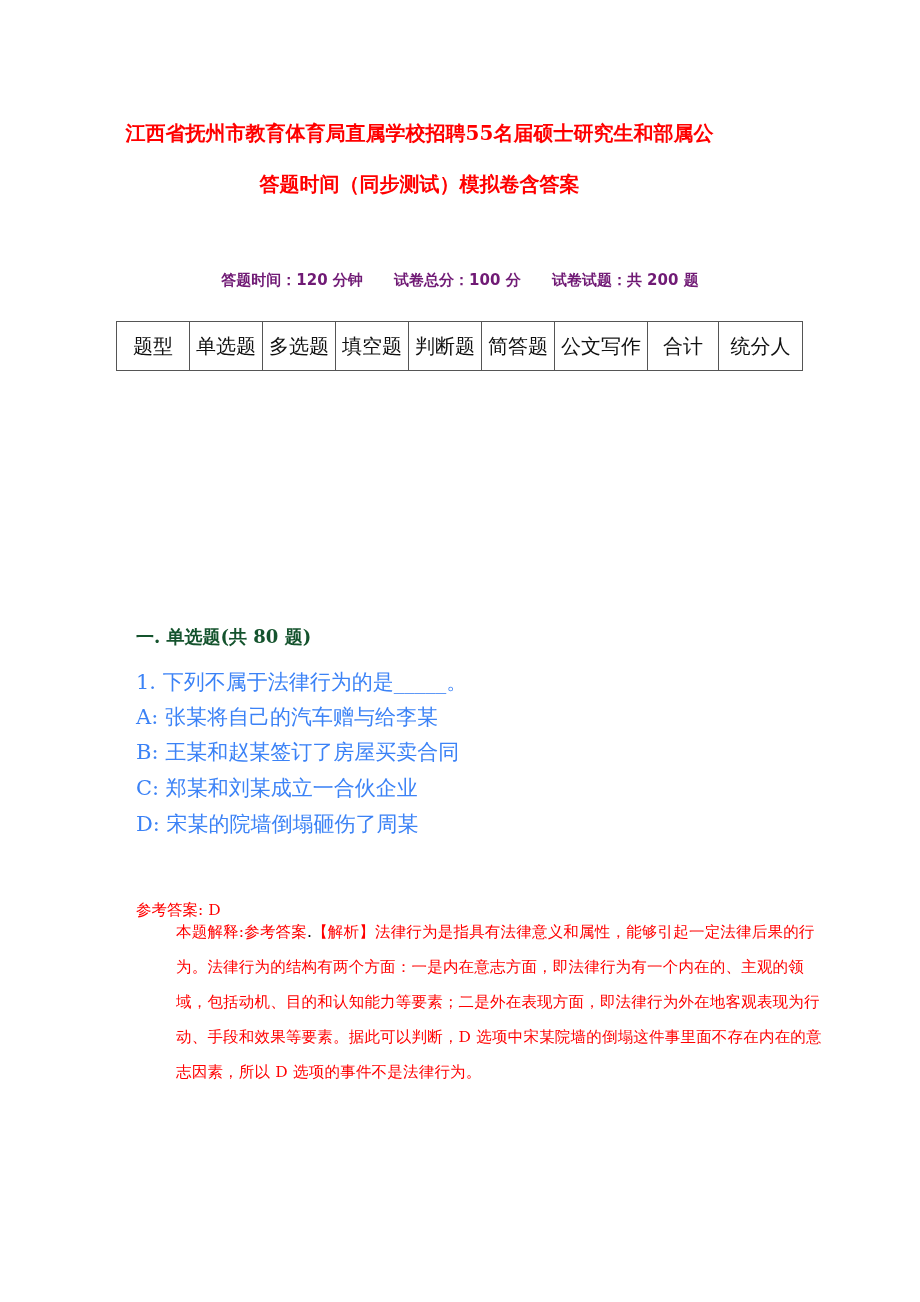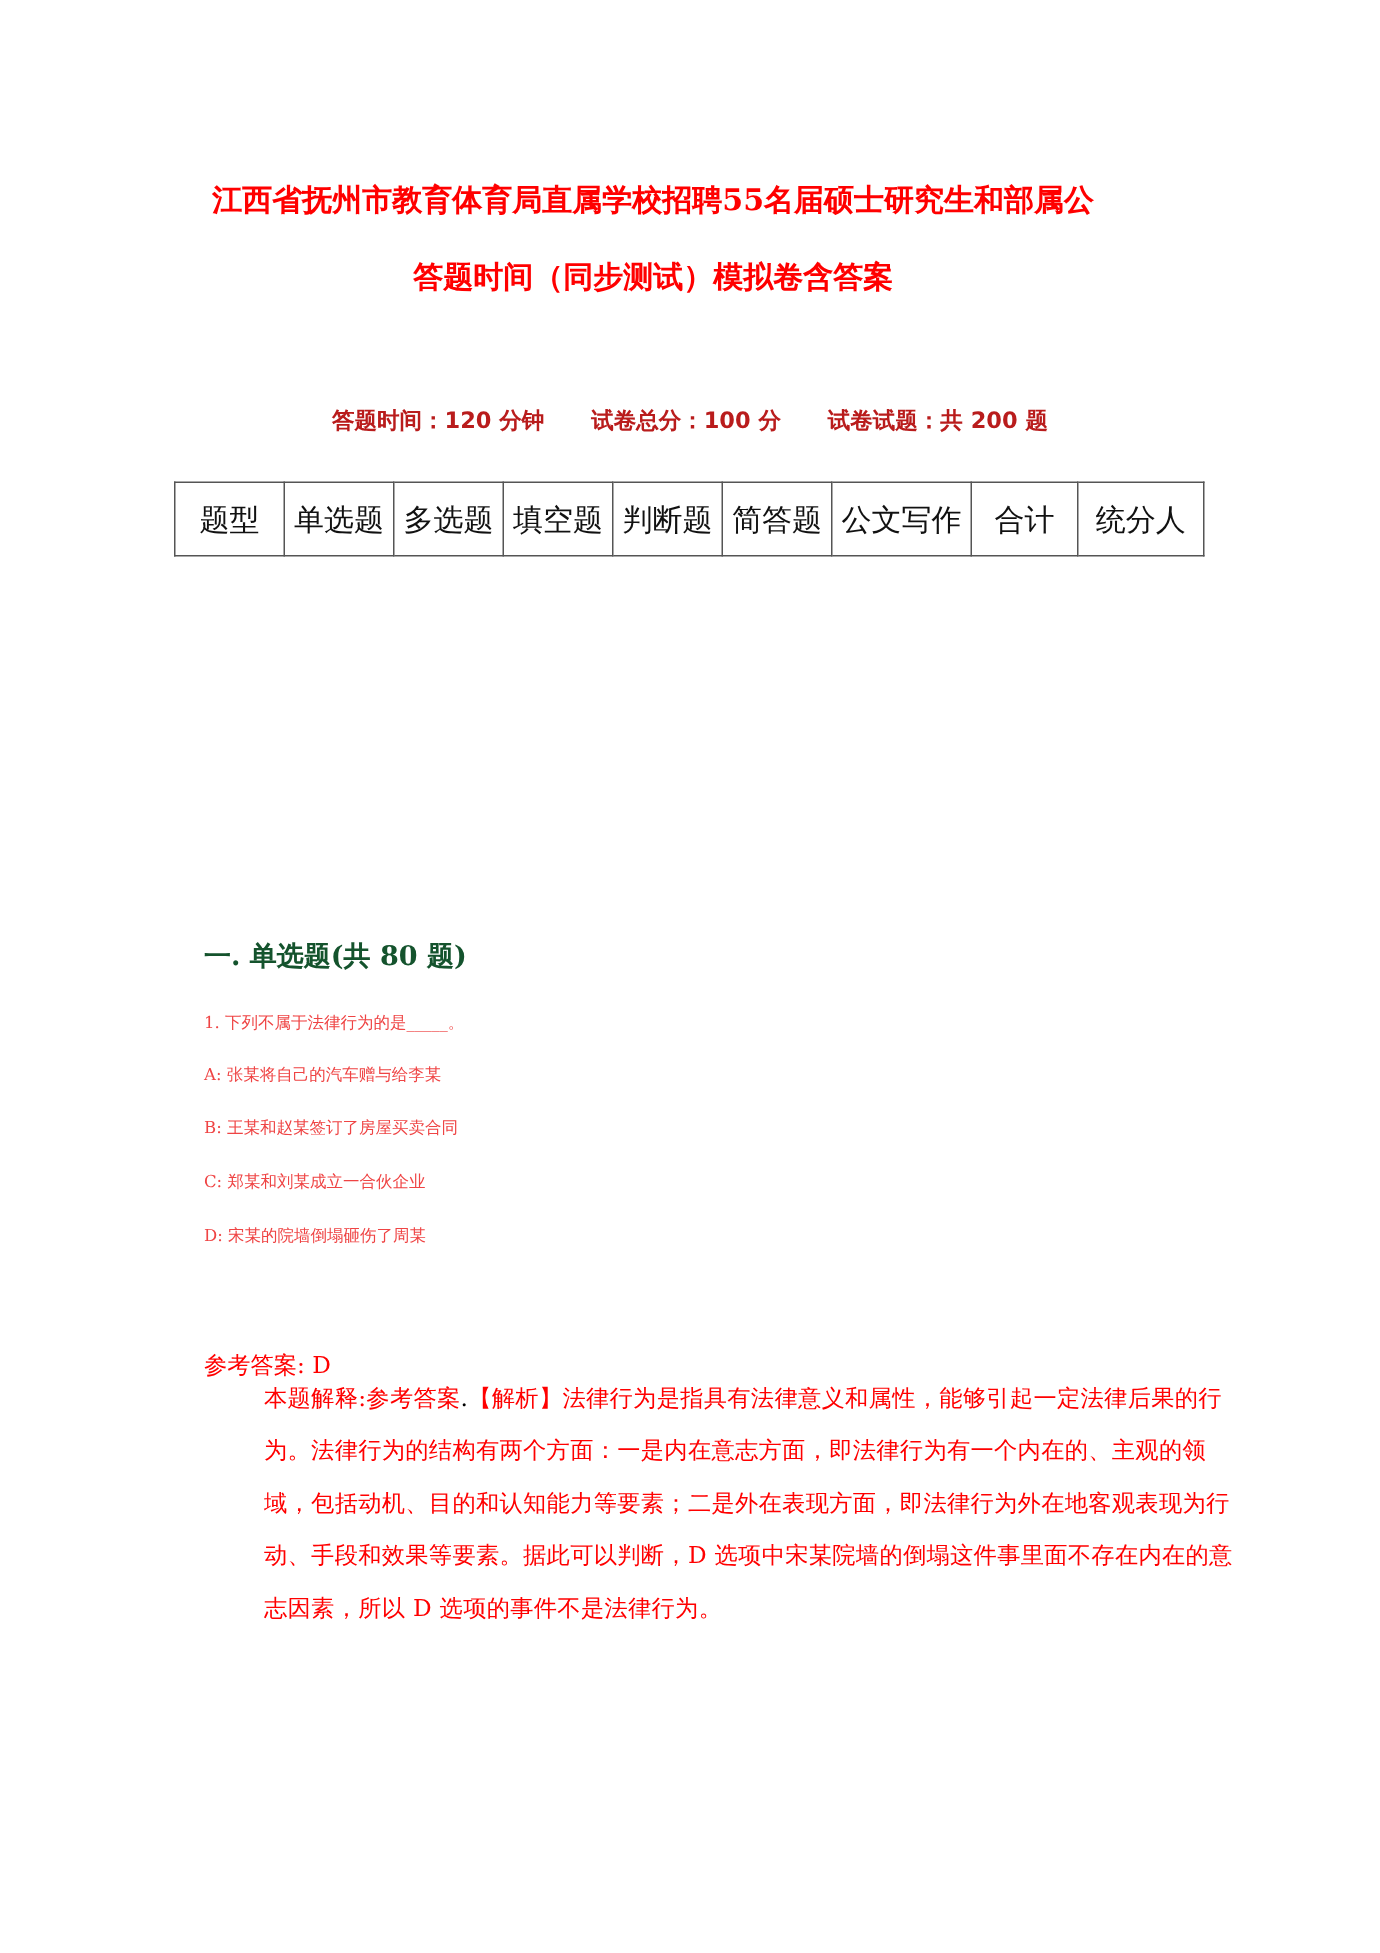--- a/index.html
+++ b/index.html
@@ -1,43 +1,43 @@
 <!DOCTYPE html>
 <html><head>
 <meta charset="utf-8">
 <style>
   html, body { margin: 0; padding: 0; background: #ffffff; }
   body { width: 920px; height: 1302px; position: relative; overflow: hidden; }
   .title {
-    position: absolute; left: 16px; width: 839px; text-align: center;
+    position: absolute; left: 0; width: 839px; text-align: center;
     color: #ff0000; font-family: "DejaVu Serif", "Liberation Serif", serif;
     font-weight: bold; font-size: 20px; line-height: 24px; margin: 0;
   }
   .title.l1 { top: 121px; }
   .title.l2 { top: 172px; }
   .meta {
     position: absolute; top: 270px; left: 0; width: 920px; text-align: center;
     font-family: "DejaVu Sans", "Liberation Sans", sans-serif; font-weight: bold;
-    font-size: 15px; color: #b91c1c; line-height: 20px;
+    font-size: 15px; color: #701a75; line-height: 20px;
   }
   .meta span { margin: 0 13px; }
   table.score {
     position: absolute; left: 116px; top: 321px; border-collapse: collapse;
     font-family: "DejaVu Sans", "Liberation Sans", sans-serif; font-size: 20px; color: #111;
   }
   table.score td {
     border: 1px solid #555; text-align: center; padding: 0; height: 48px;
   }
   .section-heading {
     position: absolute; left: 136px; top: 625px; margin: 0;
     font-family: "DejaVu Serif", "Liberation Serif", serif; font-weight: bold; font-size: 18px; color: #14532d;
   }
   .q {
     position: absolute; left: 136px; font-family: "DejaVu Serif", "Liberation Serif", serif;
-    font-size: 11px; color: #ef4444; line-height: 20px; margin: 0;
+    font-size: 21px; color: #3b82f6; line-height: 20px; margin: 0;
   }
   .ans {
     position: absolute; left: 136px; width: 650px; color: #ff0000;
     font-family: "DejaVu Serif", "Liberation Serif", serif; font-size: 15.5px; margin: 0;
   }
   .explain { line-height: 35px; letter-spacing: 0.2px; margin-left: 40px; }
   .dot-black { color: #000; }
 </style>
 </head>
 <body>

